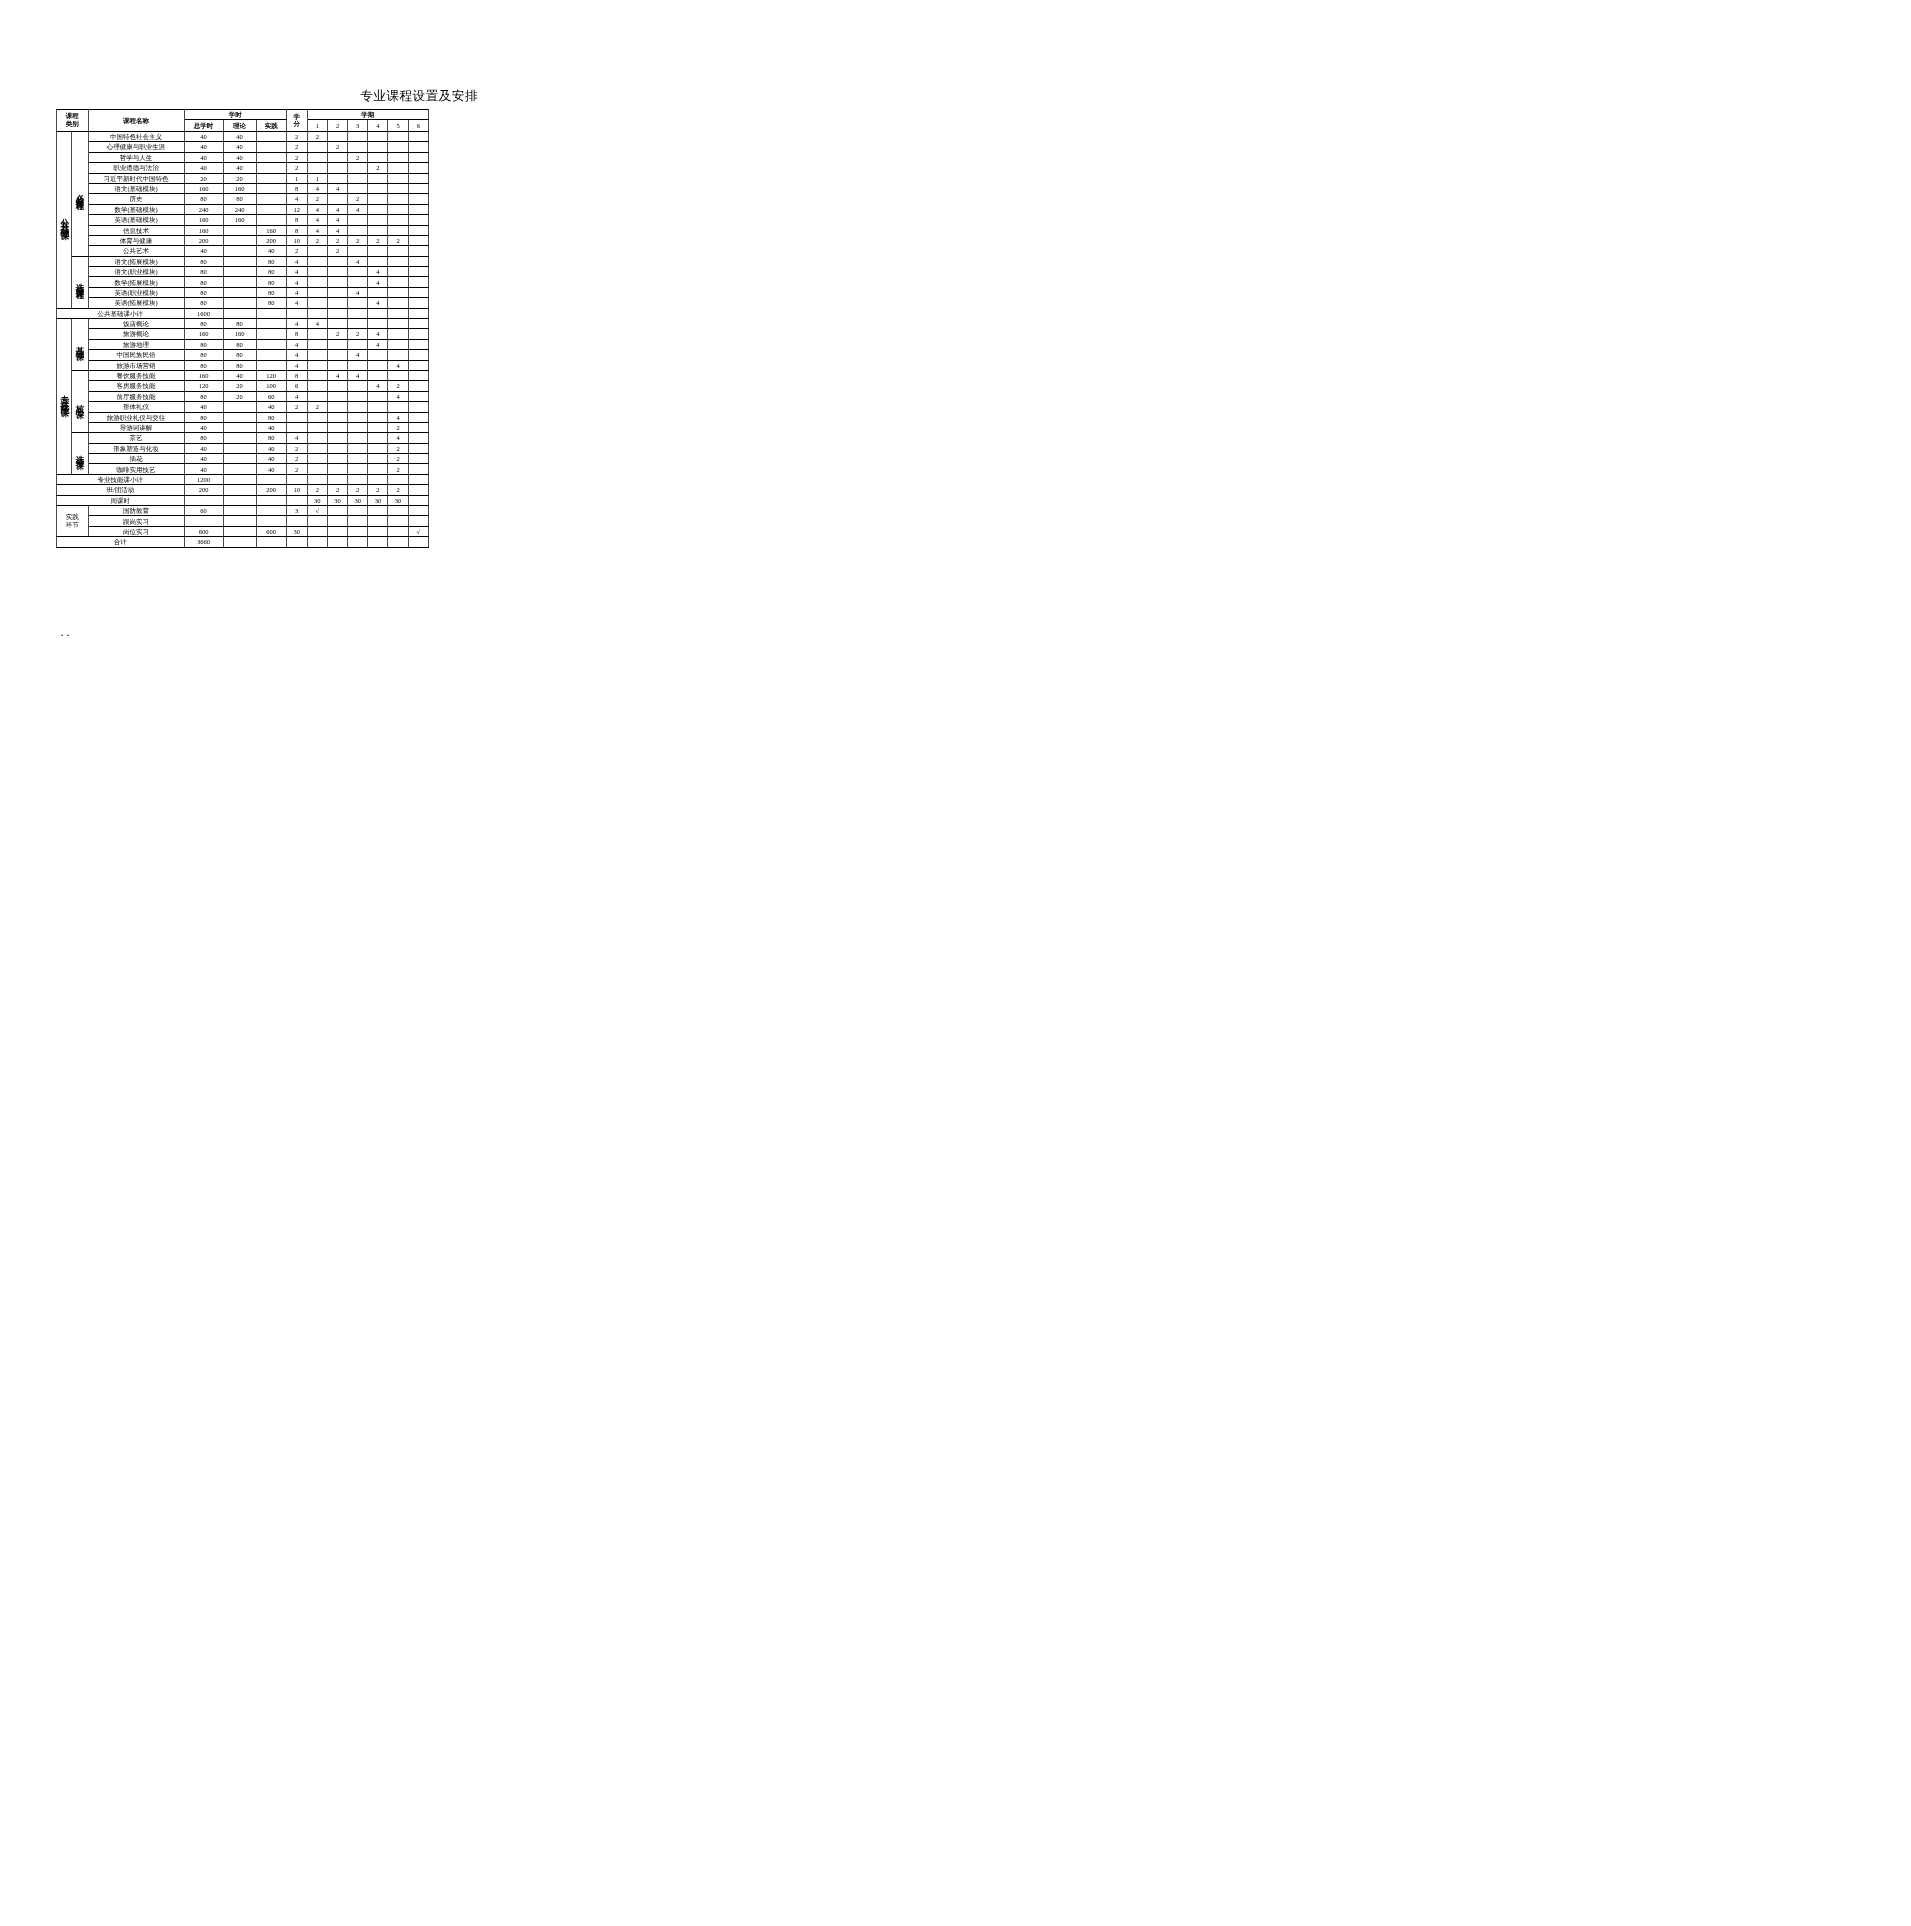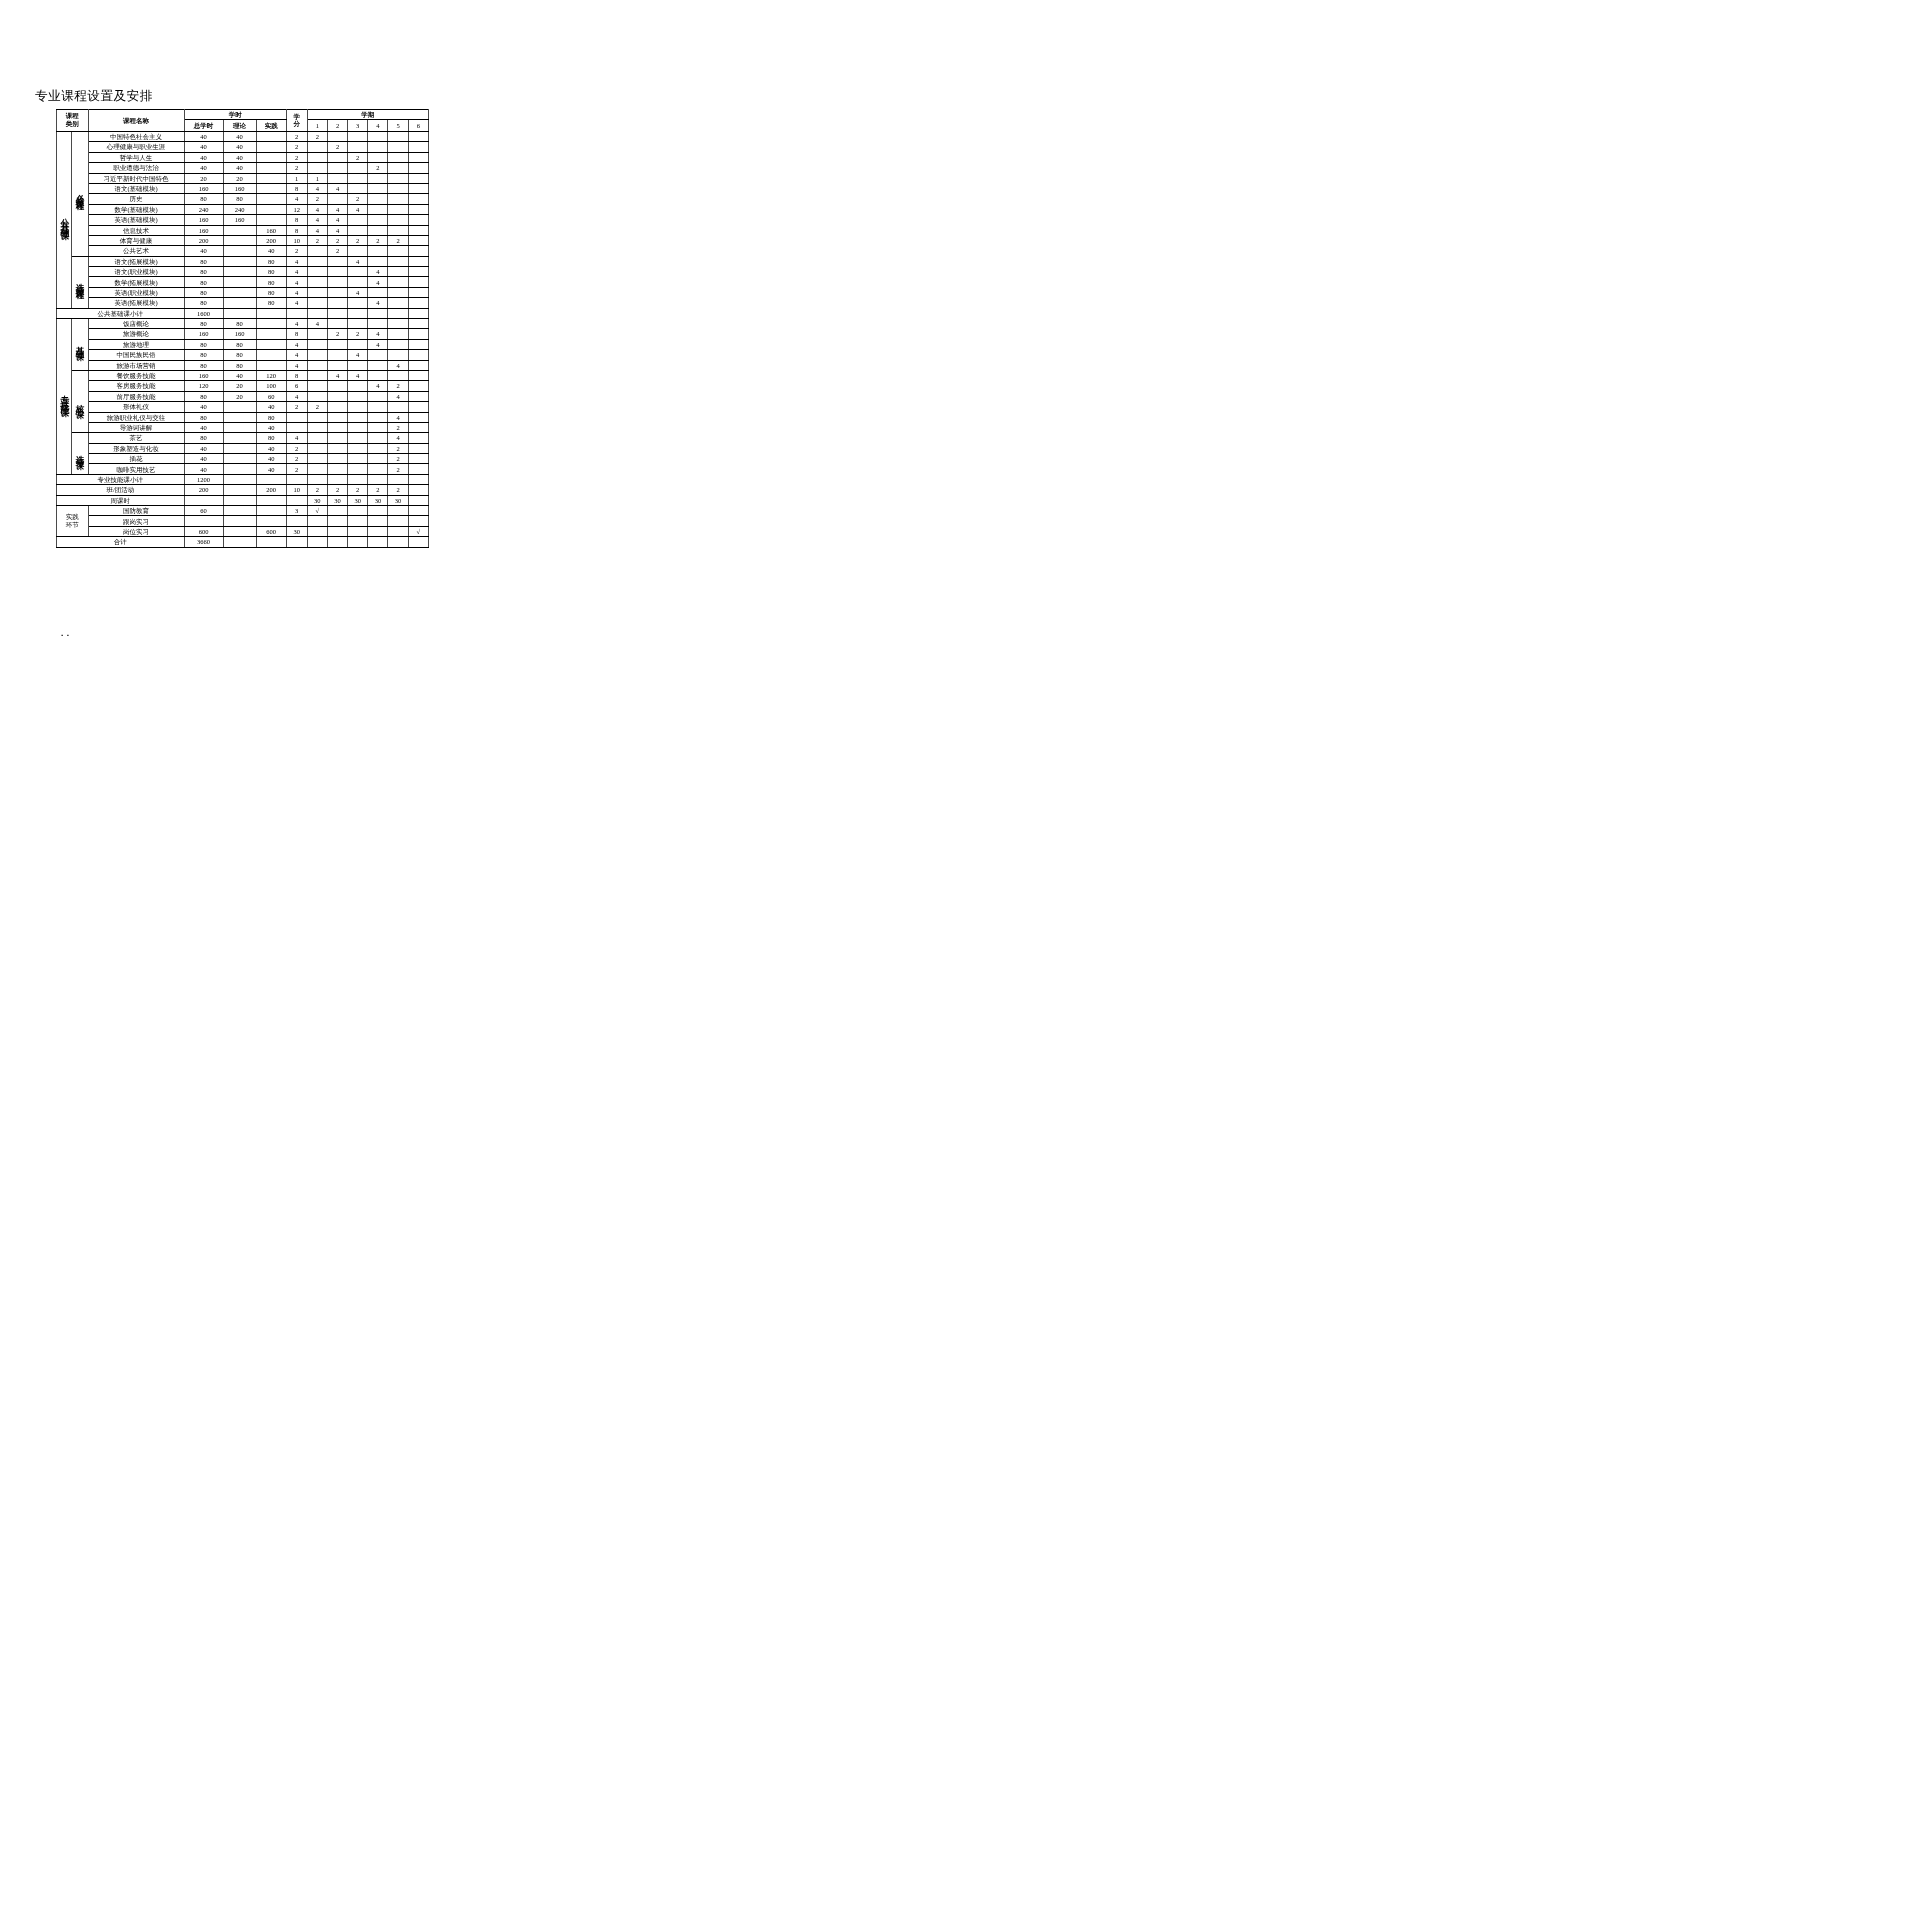--- a/index.html
+++ b/index.html
@@ -5,21 +5,21 @@
   * { margin:0; padding:0; box-sizing:border-box; }
   html,body { background:#ffffff; }
   body {
     width:478px; height:676px;
     position:relative;
     font-family:"Liberation Serif","DejaVu Serif",serif;
     color:#000;
   }
   .title {
     position:absolute; top:88px; left:0; width:100%;
-    text-align:left; padding-left:35px;
+    text-align:right; padding-left:35px;
     font-size:12.7px; font-weight:400; letter-spacing:0.4px;
     white-space:nowrap;
   }
   table.sched {
     position:absolute; left:56px; top:109px;
     width:372px; table-layout:fixed;
     border-collapse:collapse;
     border:1.2px solid #000;
   }
   .sched th, .sched td {

